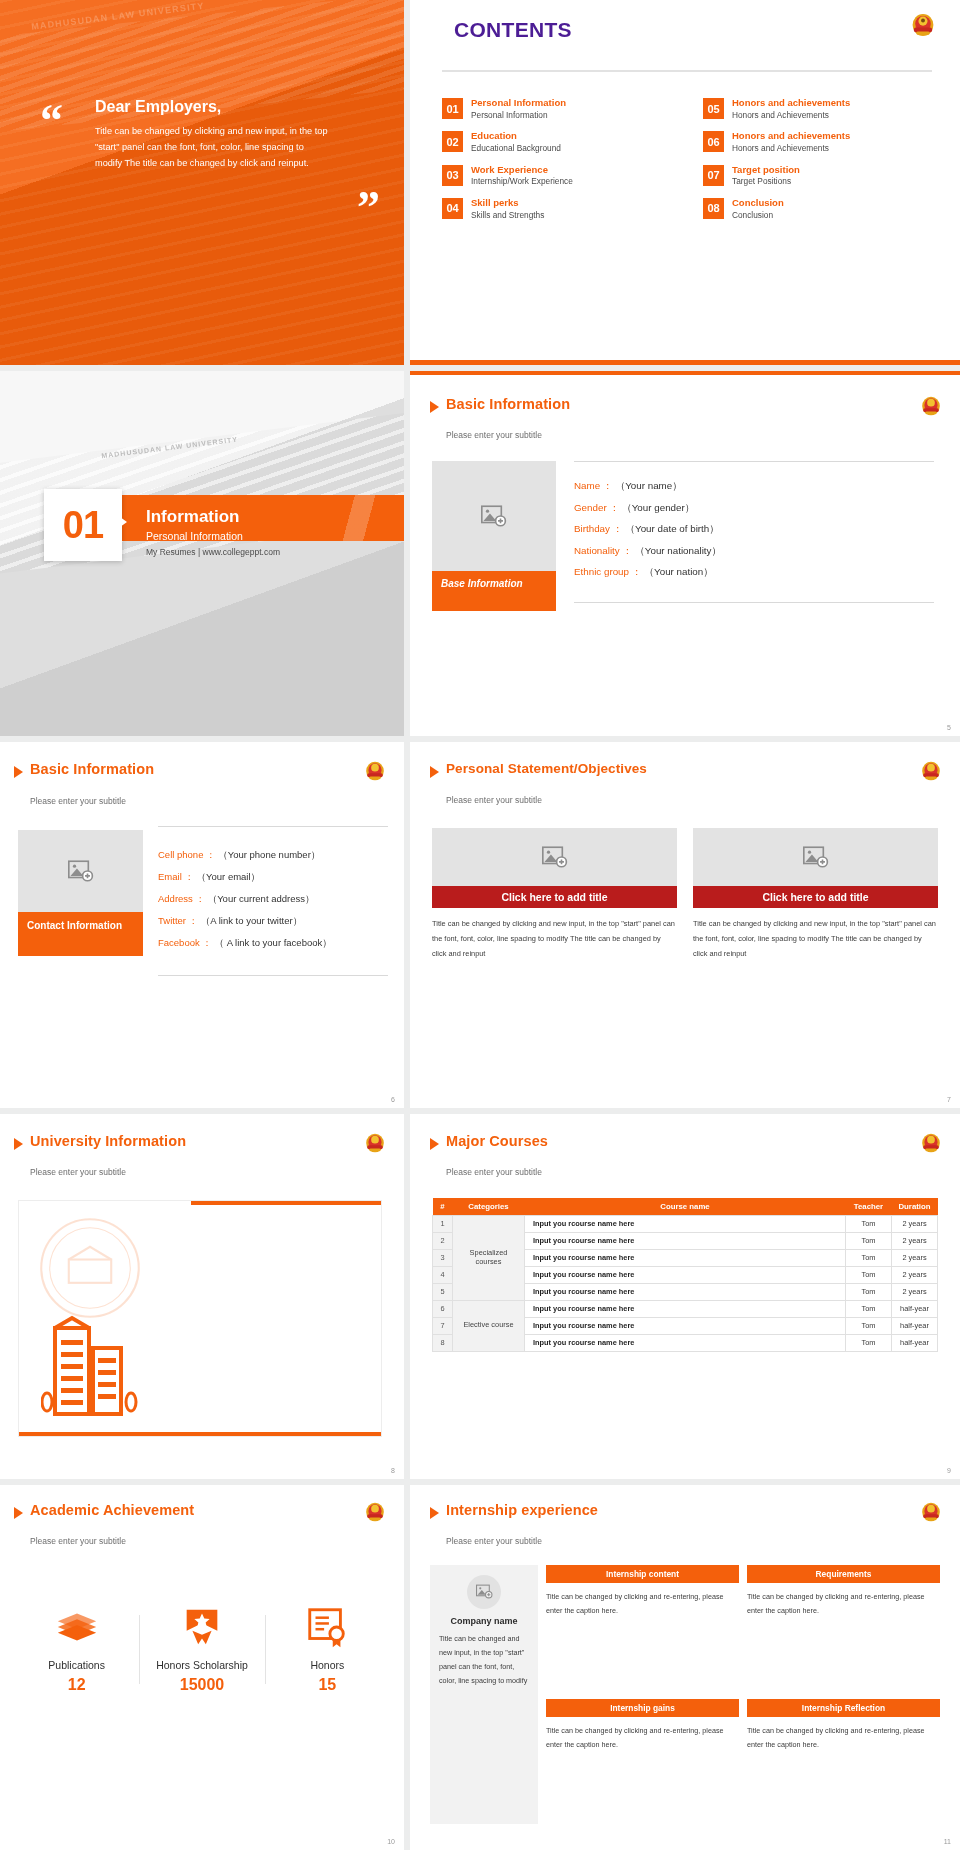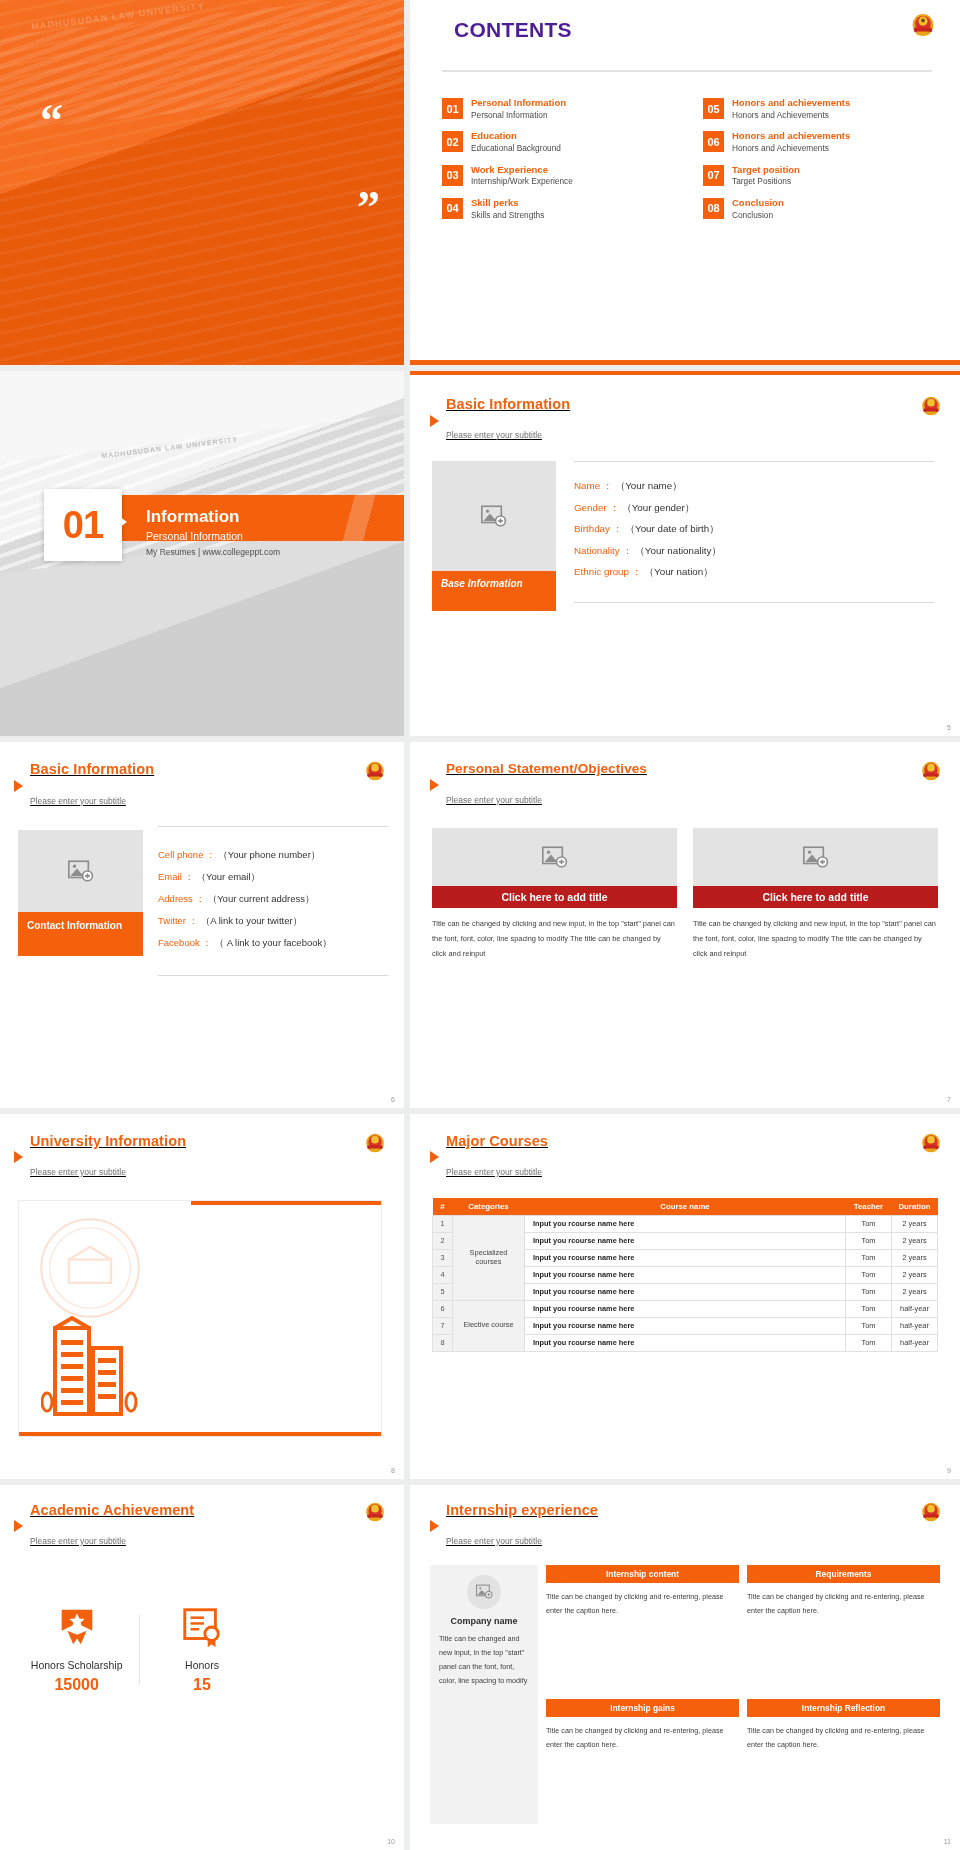--- a/index.html
+++ b/index.html
@@ -29,21 +29,21 @@
     font-size: 7px; color: #9a9a9a;
   }
   .crest {
     position: absolute;
     width: 26px; height: 26px;
   }
   .crest svg { display:block; width:100%; height:100%; }
 
   .head {
     position: absolute;
-    display: flex; align-items: center; gap: 7px; text-decoration: underline;
+    display: flex; align-items: flex-start; gap: 7px;
   }
   .head .tri {
     width: 0; height: 0; margin-top: 4px;
     border-left: 9px solid #f4600c;
     border-top: 6px solid transparent;
     border-bottom: 6px solid transparent;
   }
   .head .htxt h2 {
     font-size: 14.5px; font-weight: bold; color: #f4600c;
     letter-spacing: .1px; line-height: 1.05;
@@ -284,20 +284,24 @@
 <body>
 
 <div class="deck">
 
   <div class="slide s1">
     <div class="bgimg"></div>
     <div class="band"></div>
     <div class="uniband">MADHUSUDAN LAW UNIVERSITY</div>
     <div class="qmark q-open">“</div>
     <div class="qmark q-close">”</div>
+    <div class="qbody">
+      <h1>Dear Employers,</h1>
+      <p>Title can be changed by clicking and new input, in the top "start" panel can the font, font, color, line spacing to modify The title can be changed by click and reinput.</p>
+    </div>
   </div>
 
   <div class="slide s2">
     <div class="title">CONTENTS</div>
     <div class="crest" style="right:24px; top:12px;">
       <svg viewBox="0 0 40 40">
         <ellipse cx="20" cy="20" rx="16" ry="17" fill="#e8a317"></ellipse>
         <ellipse cx="20" cy="18" rx="12" ry="12" fill="#d9332a"></ellipse>
         <ellipse cx="20" cy="14" rx="7" ry="7" fill="#f2c230"></ellipse>
         <rect x="6" y="24" width="28" height="7" rx="3" fill="#c8271f"></rect>
@@ -666,20 +670,31 @@
         <ellipse cx="20" cy="18" rx="12" ry="12" fill="#d9332a"></ellipse>
         <ellipse cx="20" cy="14" rx="7" ry="7" fill="#f2c230"></ellipse>
         <rect x="6" y="24" width="28" height="7" rx="3" fill="#c8271f"></rect>
         <rect x="10" y="30" width="20" height="5" rx="2" fill="#e8a317"></rect>
       </svg>
     </div>
     <div class="stats">
       <div class="st">
         <div class="ico">
           <svg viewBox="0 0 48 48">
+            <path d="M4 30 L24 22 L44 30 L24 38 Z" fill="#f4600c"></path>
+            <path d="M4 24 L24 16 L44 24 L24 32 Z" fill="#f4600c" opacity=".82"></path>
+            <path d="M4 18 L24 10 L44 18 L24 26 Z" fill="#f4600c" opacity=".64"></path>
+          </svg>
+        </div>
+        <div class="lab">Publications</div>
+        <div class="val">12</div>
+      </div>
+      <div class="st">
+        <div class="ico">
+          <svg viewBox="0 0 48 48">
             <path d="M8 6 h32 v22 l-16 -8 -16 8 Z" fill="#f4600c"></path>
             <path d="M14 28 l6 14 4 -6 4 6 6 -14 -10 4 Z" fill="#f4600c"></path>
             <path d="M24 10 l2.4 5 5.6 .6 -4.2 3.7 1.3 5.4 -5.1 -2.9 -5.1 2.9 1.3 -5.4 -4.2 -3.7 5.6 -.6 Z" fill="#fff"></path>
           </svg>
         </div>
         <div class="lab">Honors Scholarship</div>
         <div class="val">15000</div>
       </div>
       <div class="st">
         <div class="ico">

